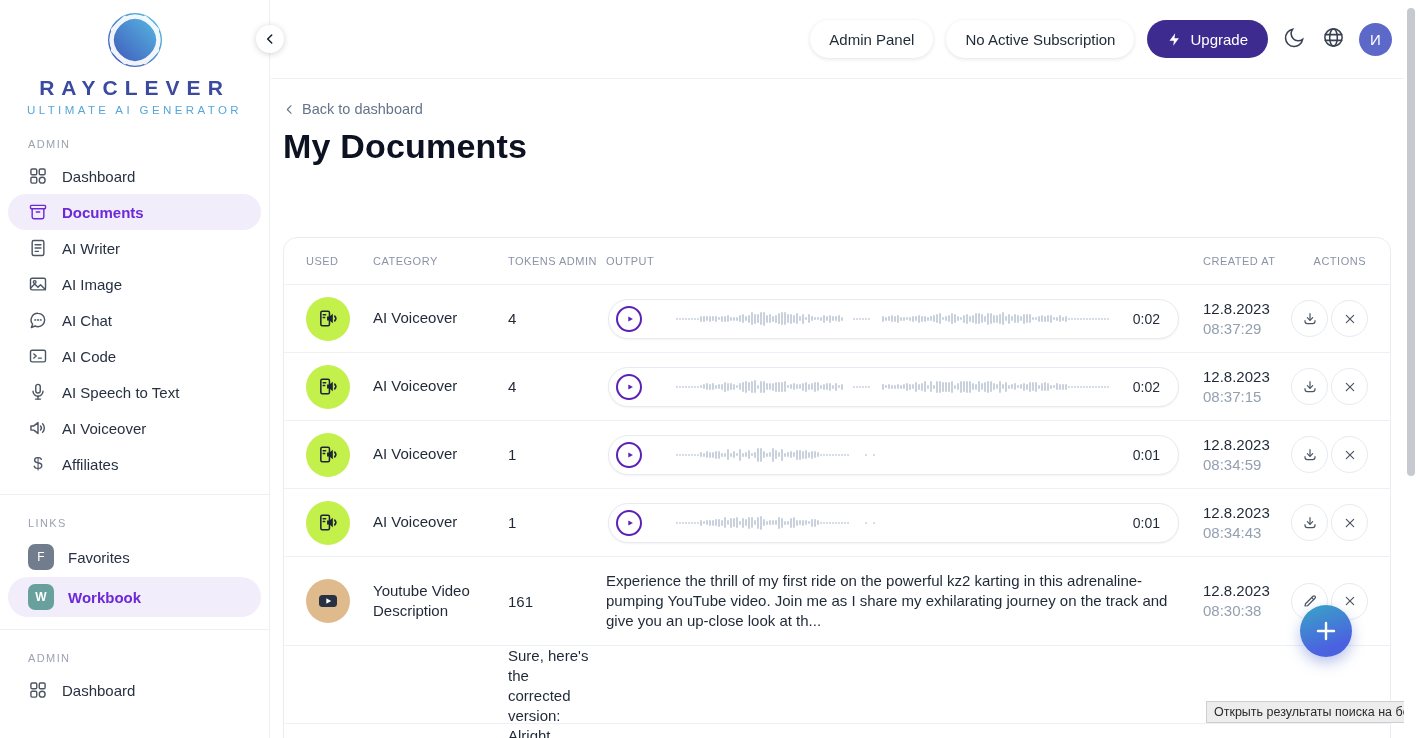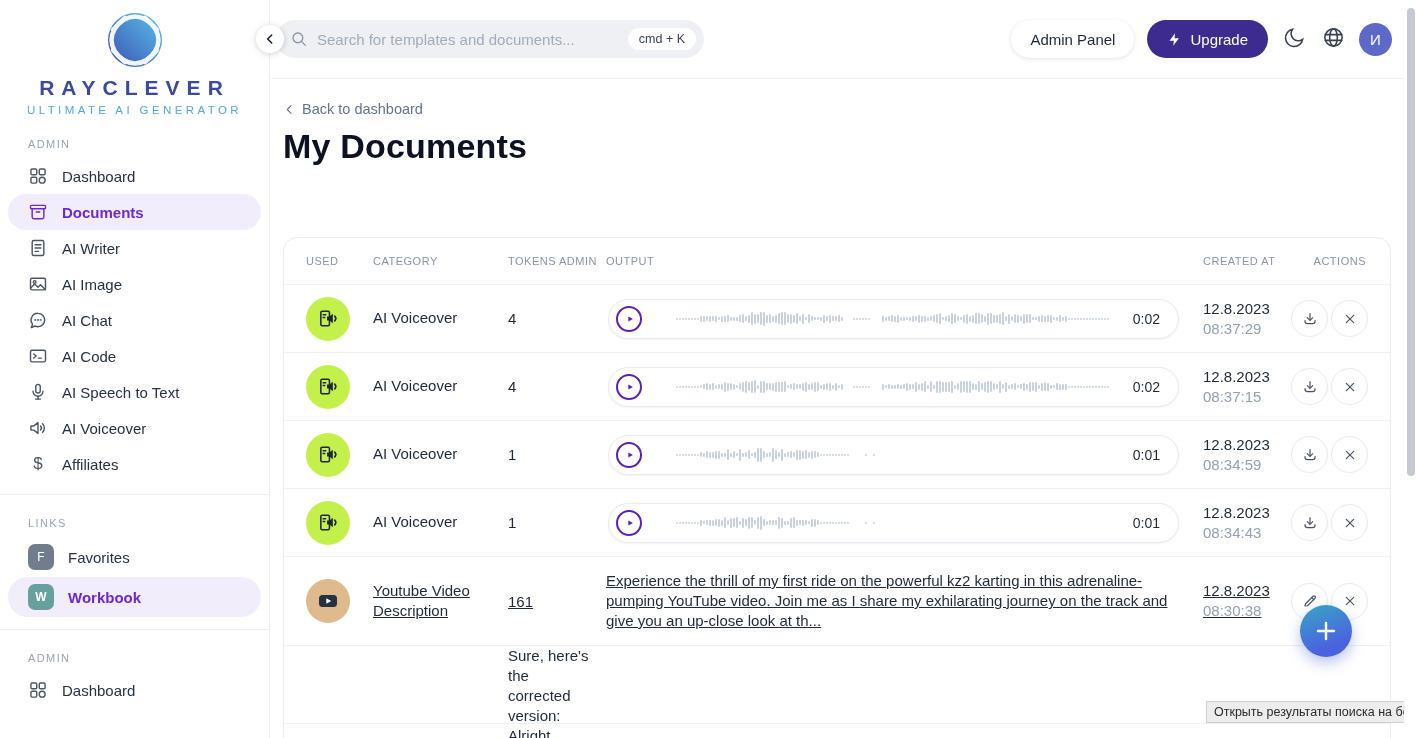--- a/index.html
+++ b/index.html
@@ -255,30 +255,23 @@
       </nav>
   </aside>
 
   <button class="collapse-btn">
     <svg viewBox="0 0 24 24">
         <polyline points="15 5 8 12 15 19"></polyline>
       </svg>
   </button>
 
   <header class="topbar">
-    <div class="search-pill">
-      <svg viewBox="0 0 24 24">
-        <circle cx="10.5" cy="10.5" r="6.5"></circle>
-          <line x1="15.5" y1="15.5" x2="20.5" y2="20.5"></line>
-      </svg>
-      <input class="search-input" type="text" placeholder="Search for templates and documents..." style="">
-      <span class="kbd-pill">cmd + K</span>
-    </div>
     <div class="top-right">
       <button class="white-pill">Admin Panel</button>
+      <button class="white-pill">No Active Subscription</button>
       <button class="upgrade-btn">
         <svg viewBox="0 0 24 24">
             <polygon points="13,2 4,14 11,14 10,22 19,10 12,10"></polygon>
           </svg>
         <span>Upgrade</span>
       </button>
       <button class="icon-btn">
         <svg viewBox="0 0 24 24">
             <path d="M20.5 14A9 9 0 1 1 10 3.5 7.5 7.5 0 0 0 20.5 14z"></path>
           </svg>
@@ -920,21 +913,21 @@
             <button class="act-btn">
               <span style="display:flex">
                 <svg viewBox="0 0 24 24">
                   <line x1="6.5" y1="6.5" x2="17.5" y2="17.5"></line>
                   <line x1="17.5" y1="6.5" x2="6.5" y2="17.5"></line>
                 </svg>
               </span>
             </button>
           </div>
         </div>
-        <div class="grid-row trow" style="height: 89px; text-decoration: underline;">
+        <div class="grid-row trow" style="height: 89px;">
           <div>
             <div class="type-circle" style="background: rgb(223, 186, 140);">
               <svg viewBox="0 0 24 24" style="width:24px;height:24px">
                 <rect x="3" y="6" width="18" height="12" rx="3.5" fill="#273142"></rect>
                 <polygon points="10.3,9.3 15.2,12 10.3,14.7" fill="#ffffff"></polygon>
               </svg>
             </div>
           </div>
           <div class="cat-cell">Youtube Video Description</div>
           <div class="tok-cell">161</div>

